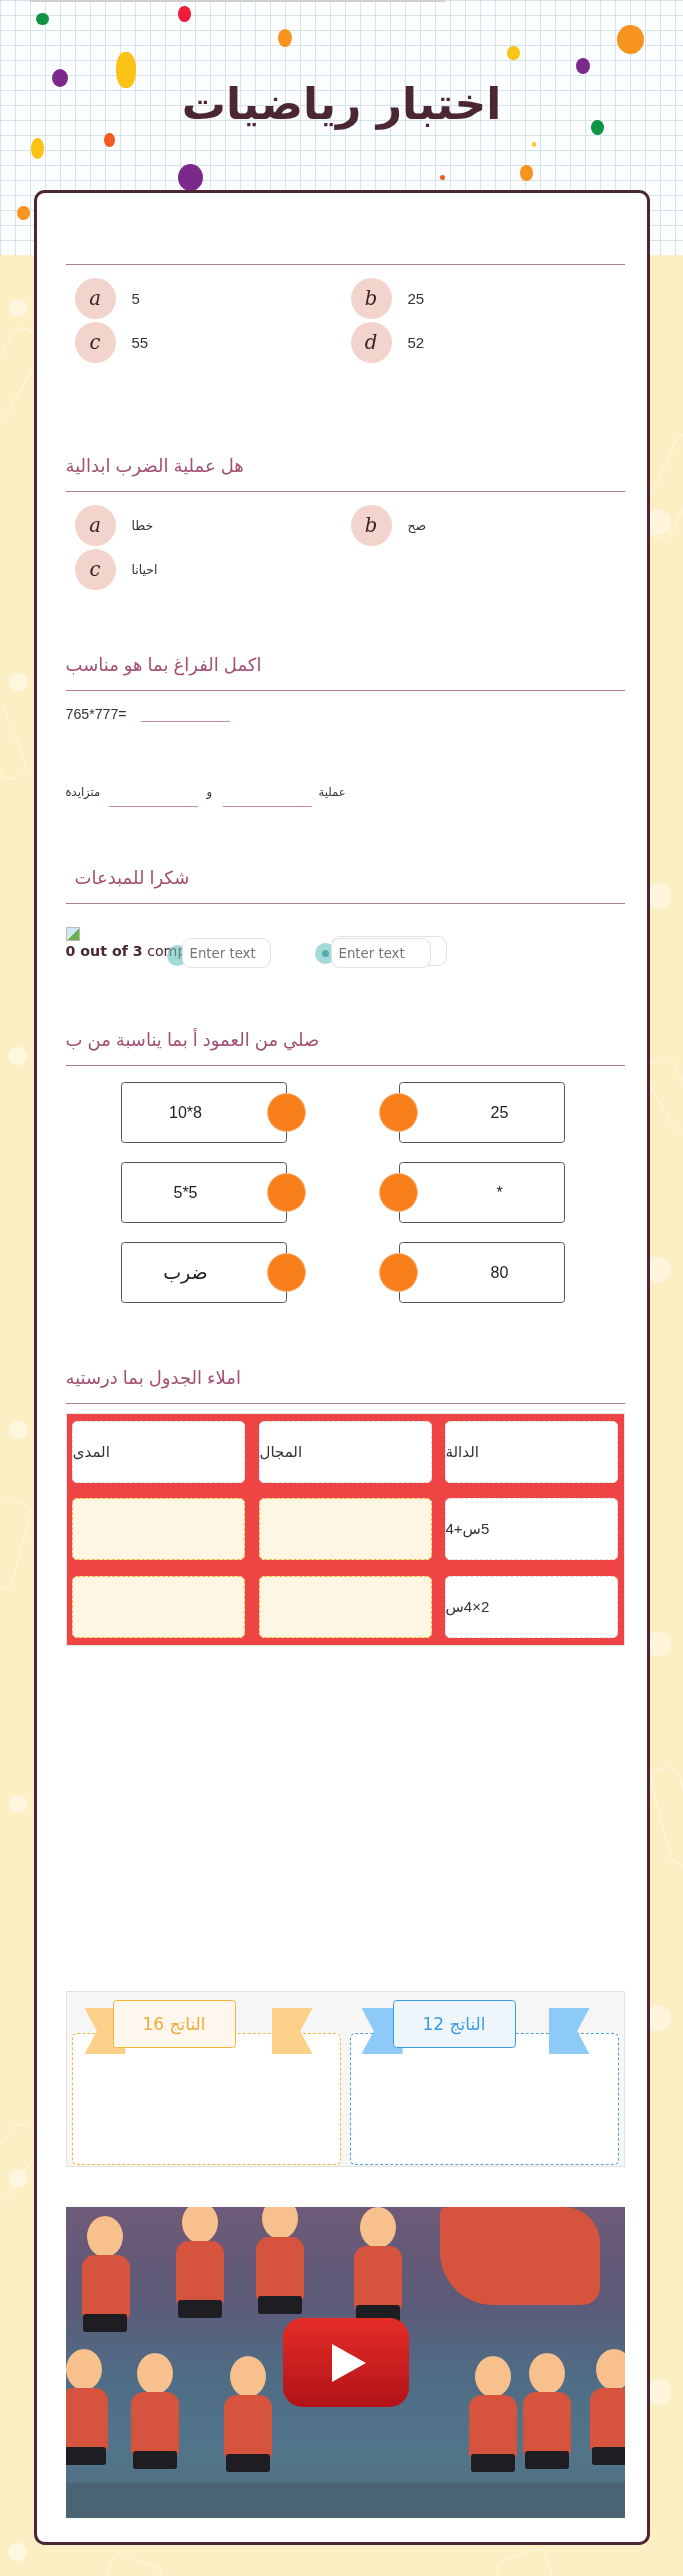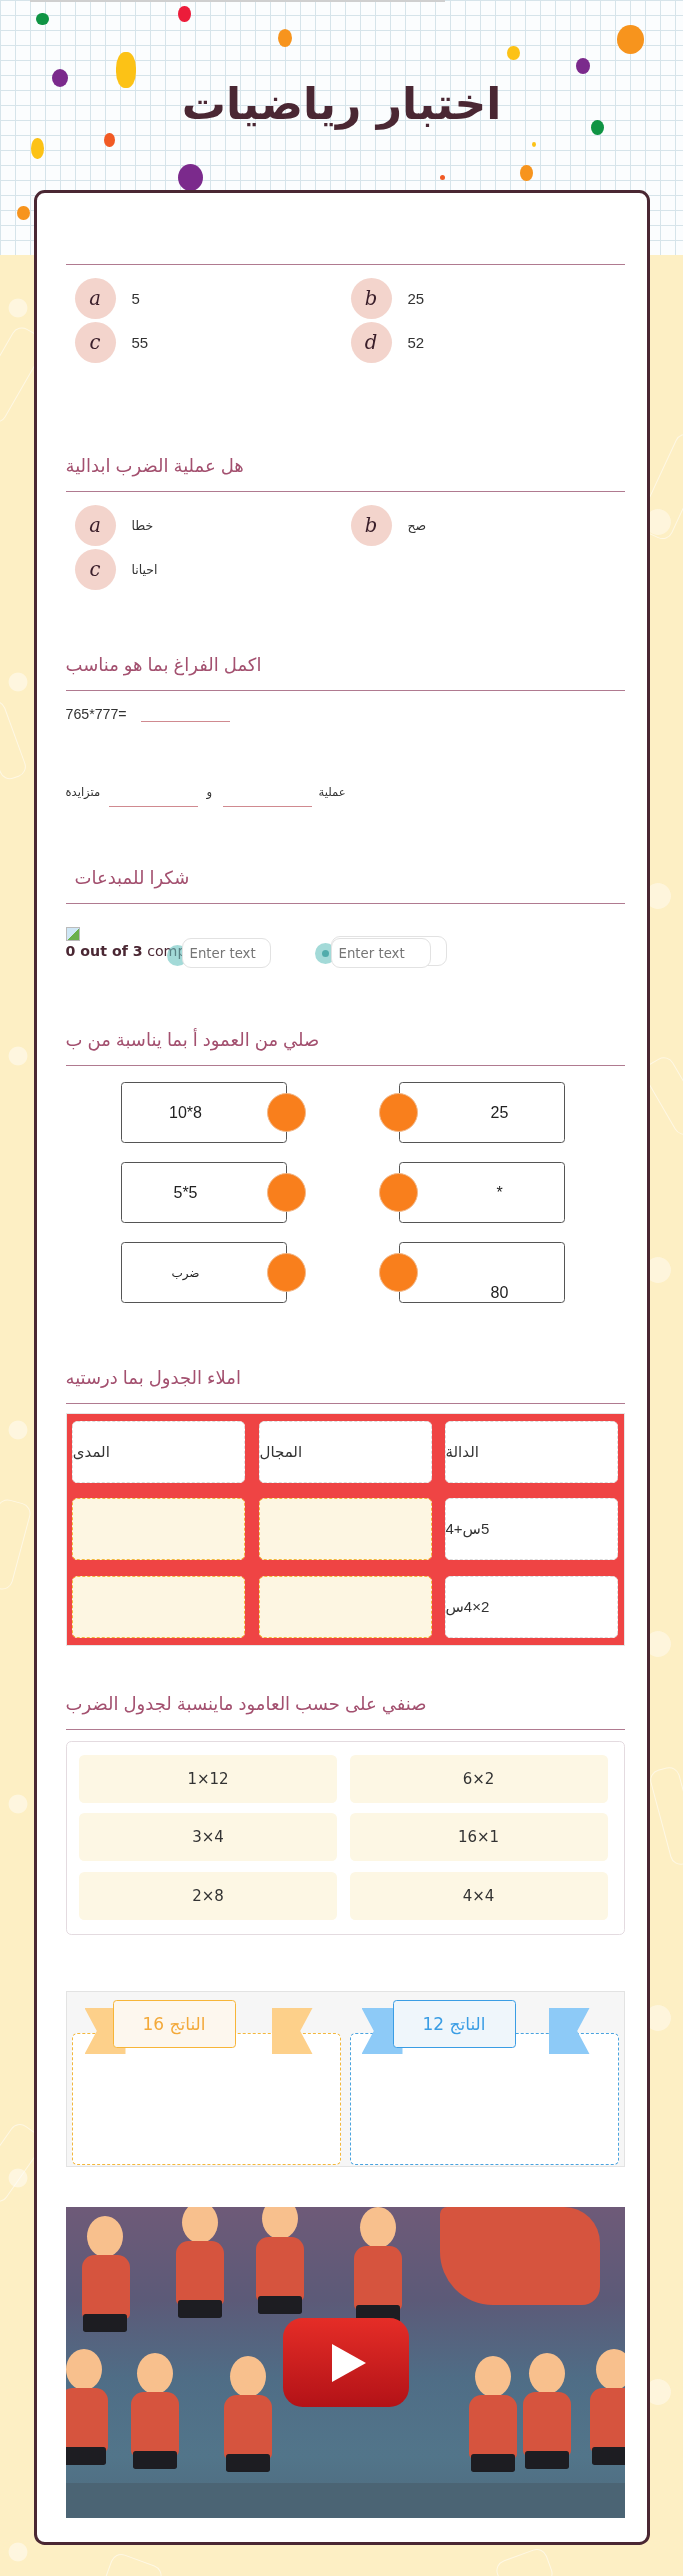--- a/index.html
+++ b/index.html
@@ -223,24 +223,24 @@
     <div class="match-box" style="left:55px; top:135px;">
         <span style="margin-right:36px;">5*5</span>
       </div>
     <div class="match-dot" style="left:201px; top:146px;"></div>
     <div class="match-box" style="left:333px; top:135px;">
         <span style="margin-left:36px;">*</span>
       </div>
     <div class="match-dot" style="left:313px; top:146px;"></div>
 
     <div class="match-box" style="left:55px; top:215px;">
-        <span style="margin-right:36px; font-size:12px;">ضرب</span>
+        <span style="margin-right:36px; font-size:19px;">ضرب</span>
       </div>
     <div class="match-dot" style="left:201px; top:226px;"></div>
-    <div class="match-box" style="left:333px; top:215px;align-items:flex-end;">
+    <div class="match-box" style="left:333px; top:215px;">
         <span style="margin-left:36px;">80</span>
       </div>
     <div class="match-dot" style="left:313px; top:226px;"></div>
   </div>
 
   <div class="q" style="top:1172px;">
     <div class="q-title">املاء الجدول بما درستيه</div>
     <div class="q-rule"></div>
     <div class="tbl" style="left:0; top:48px; width:559px; height:233px;">
       <div class="tcell" style="left:5.3px; top:7.1px; width:173px; height:62px;">المدى</div>
@@ -250,32 +250,20 @@
       <div class="tcell drop" style="left:5.3px; top:84px; width:173px; height:62px;"></div>
       <div class="tcell drop" style="left:192px; top:84px; width:173px; height:62px;"></div>
       <div class="tcell" style="left:378px; top:84px; width:173px; height:62px;">5س+4</div>
 
       <div class="tcell drop" style="left:5.3px; top:162px; width:173px; height:62px;"></div>
       <div class="tcell drop" style="left:192px; top:162px; width:173px; height:62px;"></div>
       <div class="tcell" style="left:378px; top:162px; width:173px; height:62px;">2×4س</div>
     </div>
   </div>
 
-  <div class="q" style="top:1498px;">
-    <div class="q-title">صنفي على حسب العامود ماينسبة لجدول الضرب</div>
-    <div class="q-rule"></div>
-    <div class="sort-wrap" style="left:0; top:50px; width:559px; height:194px;">
-      <div class="sort-item" style="left:12.5px; top:12.5px;">1×12</div>
-      <div class="sort-item" style="left:283px; top:12.5px;">6×2</div>
-      <div class="sort-item" style="left:12.5px; top:71px;">3×4</div>
-      <div class="sort-item" style="left:283px; top:71px;">16×1</div>
-      <div class="sort-item" style="left:12.5px; top:130px;">2×8</div>
-      <div class="sort-item" style="left:283px; top:130px;">4×4</div>
-    </div>
-  </div>
 
   <div class="bins" style="left:28.5px; top:1778px; width:559px; height:176px;margin-top:20px;">
 
     <div class="bin" style="left:5.3px; top:41px; width:269px; height:132px; border-color:#f3b73c;"></div>
     <div class="ribbon-tail" style="left:18px; top:16px; background:#fdd08a; clip-path: polygon(0 0,100% 0,100% 100%,0 100%,30% 50%);"></div>
     <div class="ribbon-tail" style="left:205px; top:16px; background:#fdd08a; clip-path: polygon(0 0,100% 0,70% 50%,100% 100%,0 100%);"></div>
     <div class="ribbon" style="left:46px; top:8px; width:123px; border-color:#f7b538; background:#fdf7ee; color:#f3a93a;">الناتج 16</div>
 
     <div class="bin" style="left:283px; top:41px; width:269px; height:132px; border-color:#4aa3df;"></div>
     <div class="ribbon-tail" style="left:295px; top:16px; background:#8dcaf7; clip-path: polygon(0 0,100% 0,100% 100%,0 100%,30% 50%);"></div>

